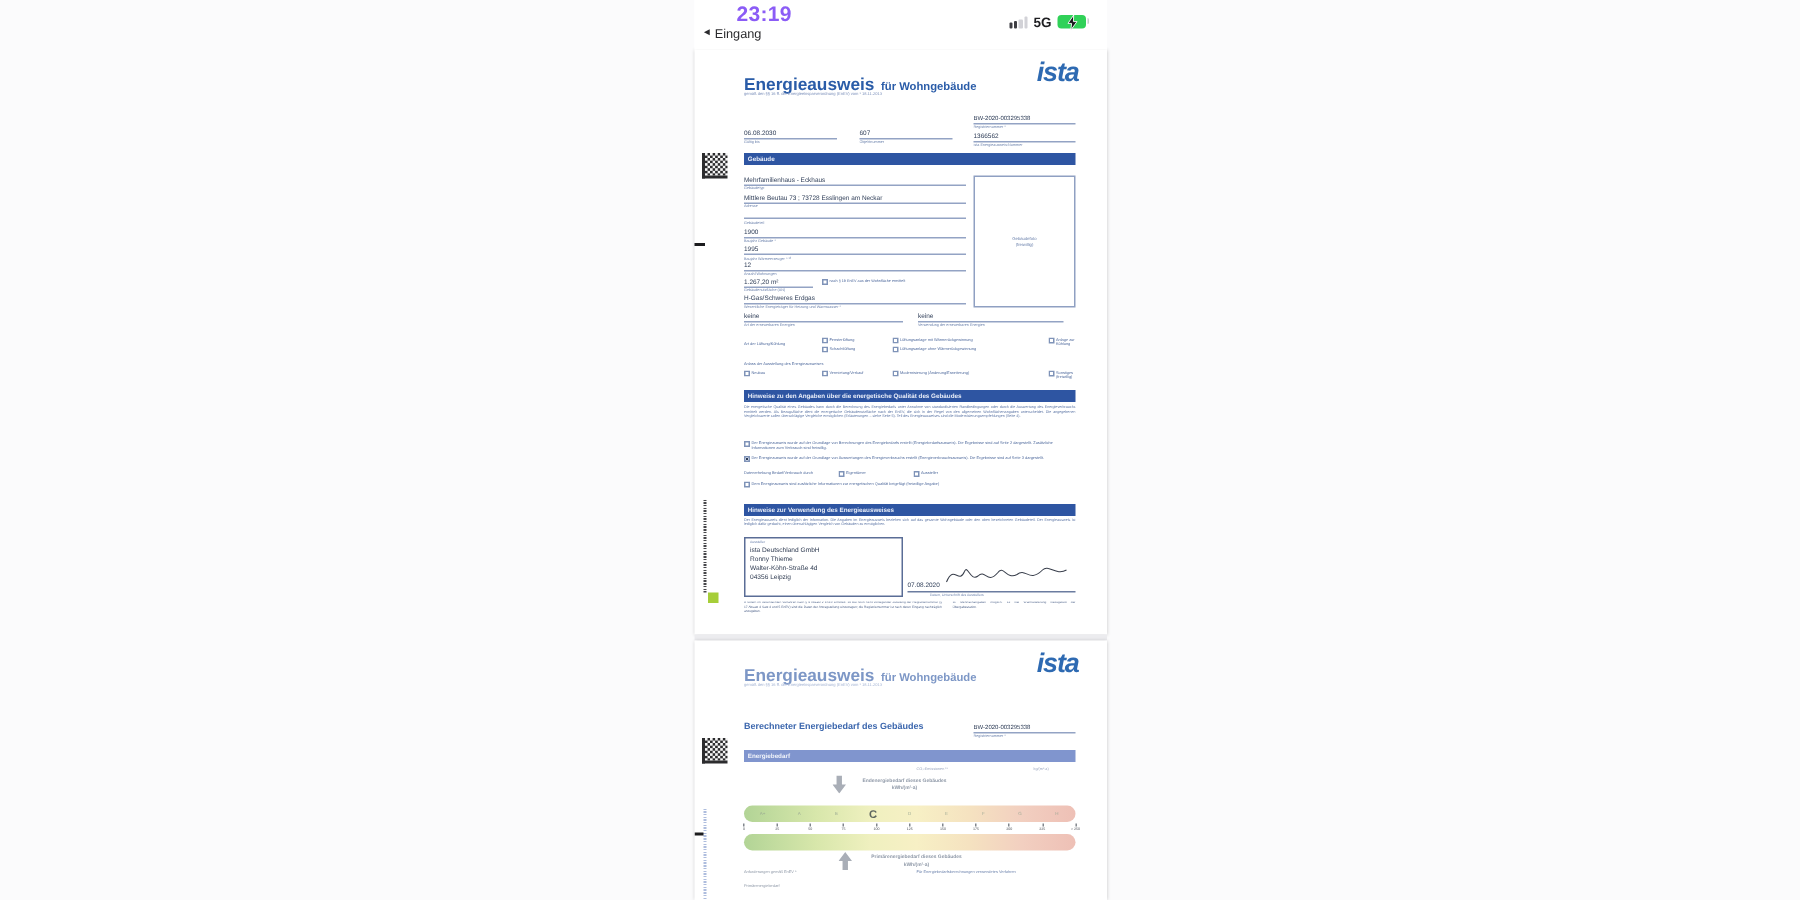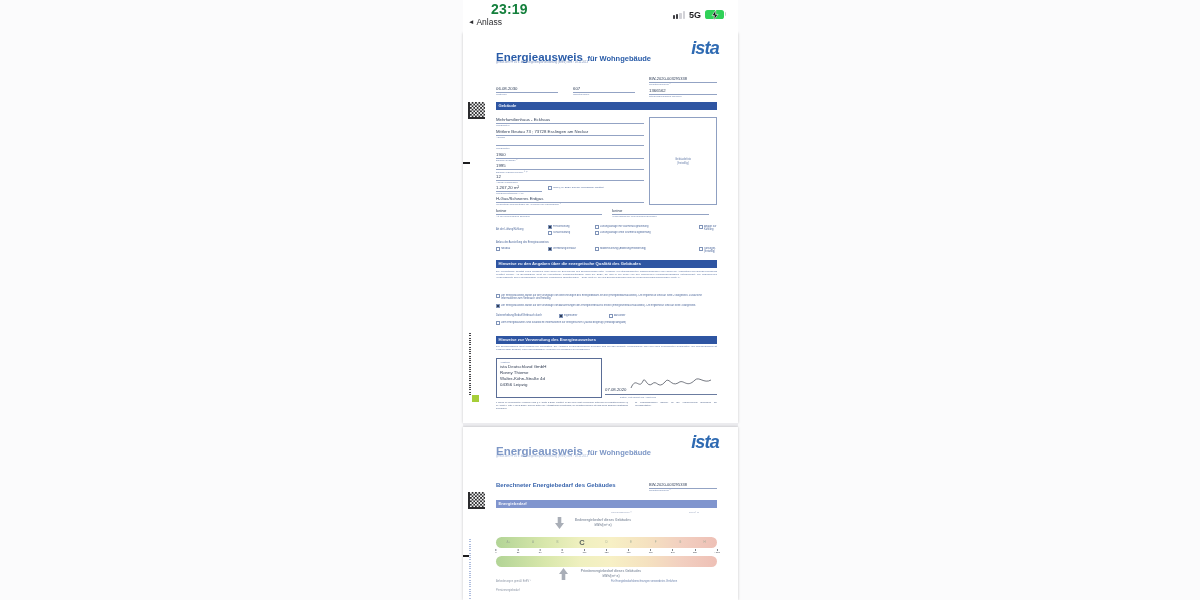--- a/index.html
+++ b/index.html
@@ -3,21 +3,21 @@
 <meta charset="utf-8">
 <style>
   *{margin:0;padding:0;box-sizing:border-box}
   html,body{width:1200px;height:600px}
   body{background:#fbfbfc;font-family:"Liberation Sans",sans-serif;position:relative;overflow:hidden;-webkit-font-smoothing:antialiased}
 
   .phone{position:absolute;left:463px;top:0;width:275px;height:600px;background:#fff}
 
   
   .statusbar{position:absolute;top:0;left:0;right:0;height:33px;background:#fff;z-index:6}
-  .sb-time{position:absolute;left:28px;top:1px;font-size:14px;font-weight:700;color:#15803d;letter-spacing:.2px}
+  .sb-time{position:absolute;left:28px;top:1px;font-size:14px;font-weight:700;color:#8b5cf6;letter-spacing:.2px}
   .sb-back{position:absolute;left:5px;top:17px;font-size:8.5px;font-weight:500;color:#2b2b2e;display:flex;align-items:center;gap:2px;cursor:pointer}
   .sb-back .tri{font-size:6.5px;line-height:1}
   .sb-right{position:absolute;right:14px;top:8px;display:flex;align-items:center;gap:4px;height:13px}
   .sig-bars{display:flex;align-items:flex-end;gap:1.1px;height:8px}
   .sig-bars i{display:block;width:2.3px;border-radius:.7px}
   .sig-bars i:nth-child(1){height:3.2px;background:#3d3d42}
   .sig-bars i:nth-child(2){height:4.6px;background:#3d3d42}
   .sig-bars i:nth-child(3){height:6px;background:#d2d2d7}
   .sig-bars i:nth-child(4){height:7.4px;background:#d2d2d7}
   .sb-net{font-size:9px;font-weight:600;color:#1f1f22}
@@ -92,21 +92,21 @@
 </style>
 </head>
 <body>
 
 <div class="phone">
 
   <div class="statusbar">
     <div class="sb-time">23:19</div>
     <div class="sb-back">
       <span class="tri">◄</span>
-      <span>Anlass</span>
+      <span>Eingang</span>
     </div>
     <div class="sb-right">
       <span class="sig-bars">
           <i></i>
           <i></i>
           <i></i>
           <i></i>
         </span>
       <span class="sb-net">5G</span>
       <span class="bat">

